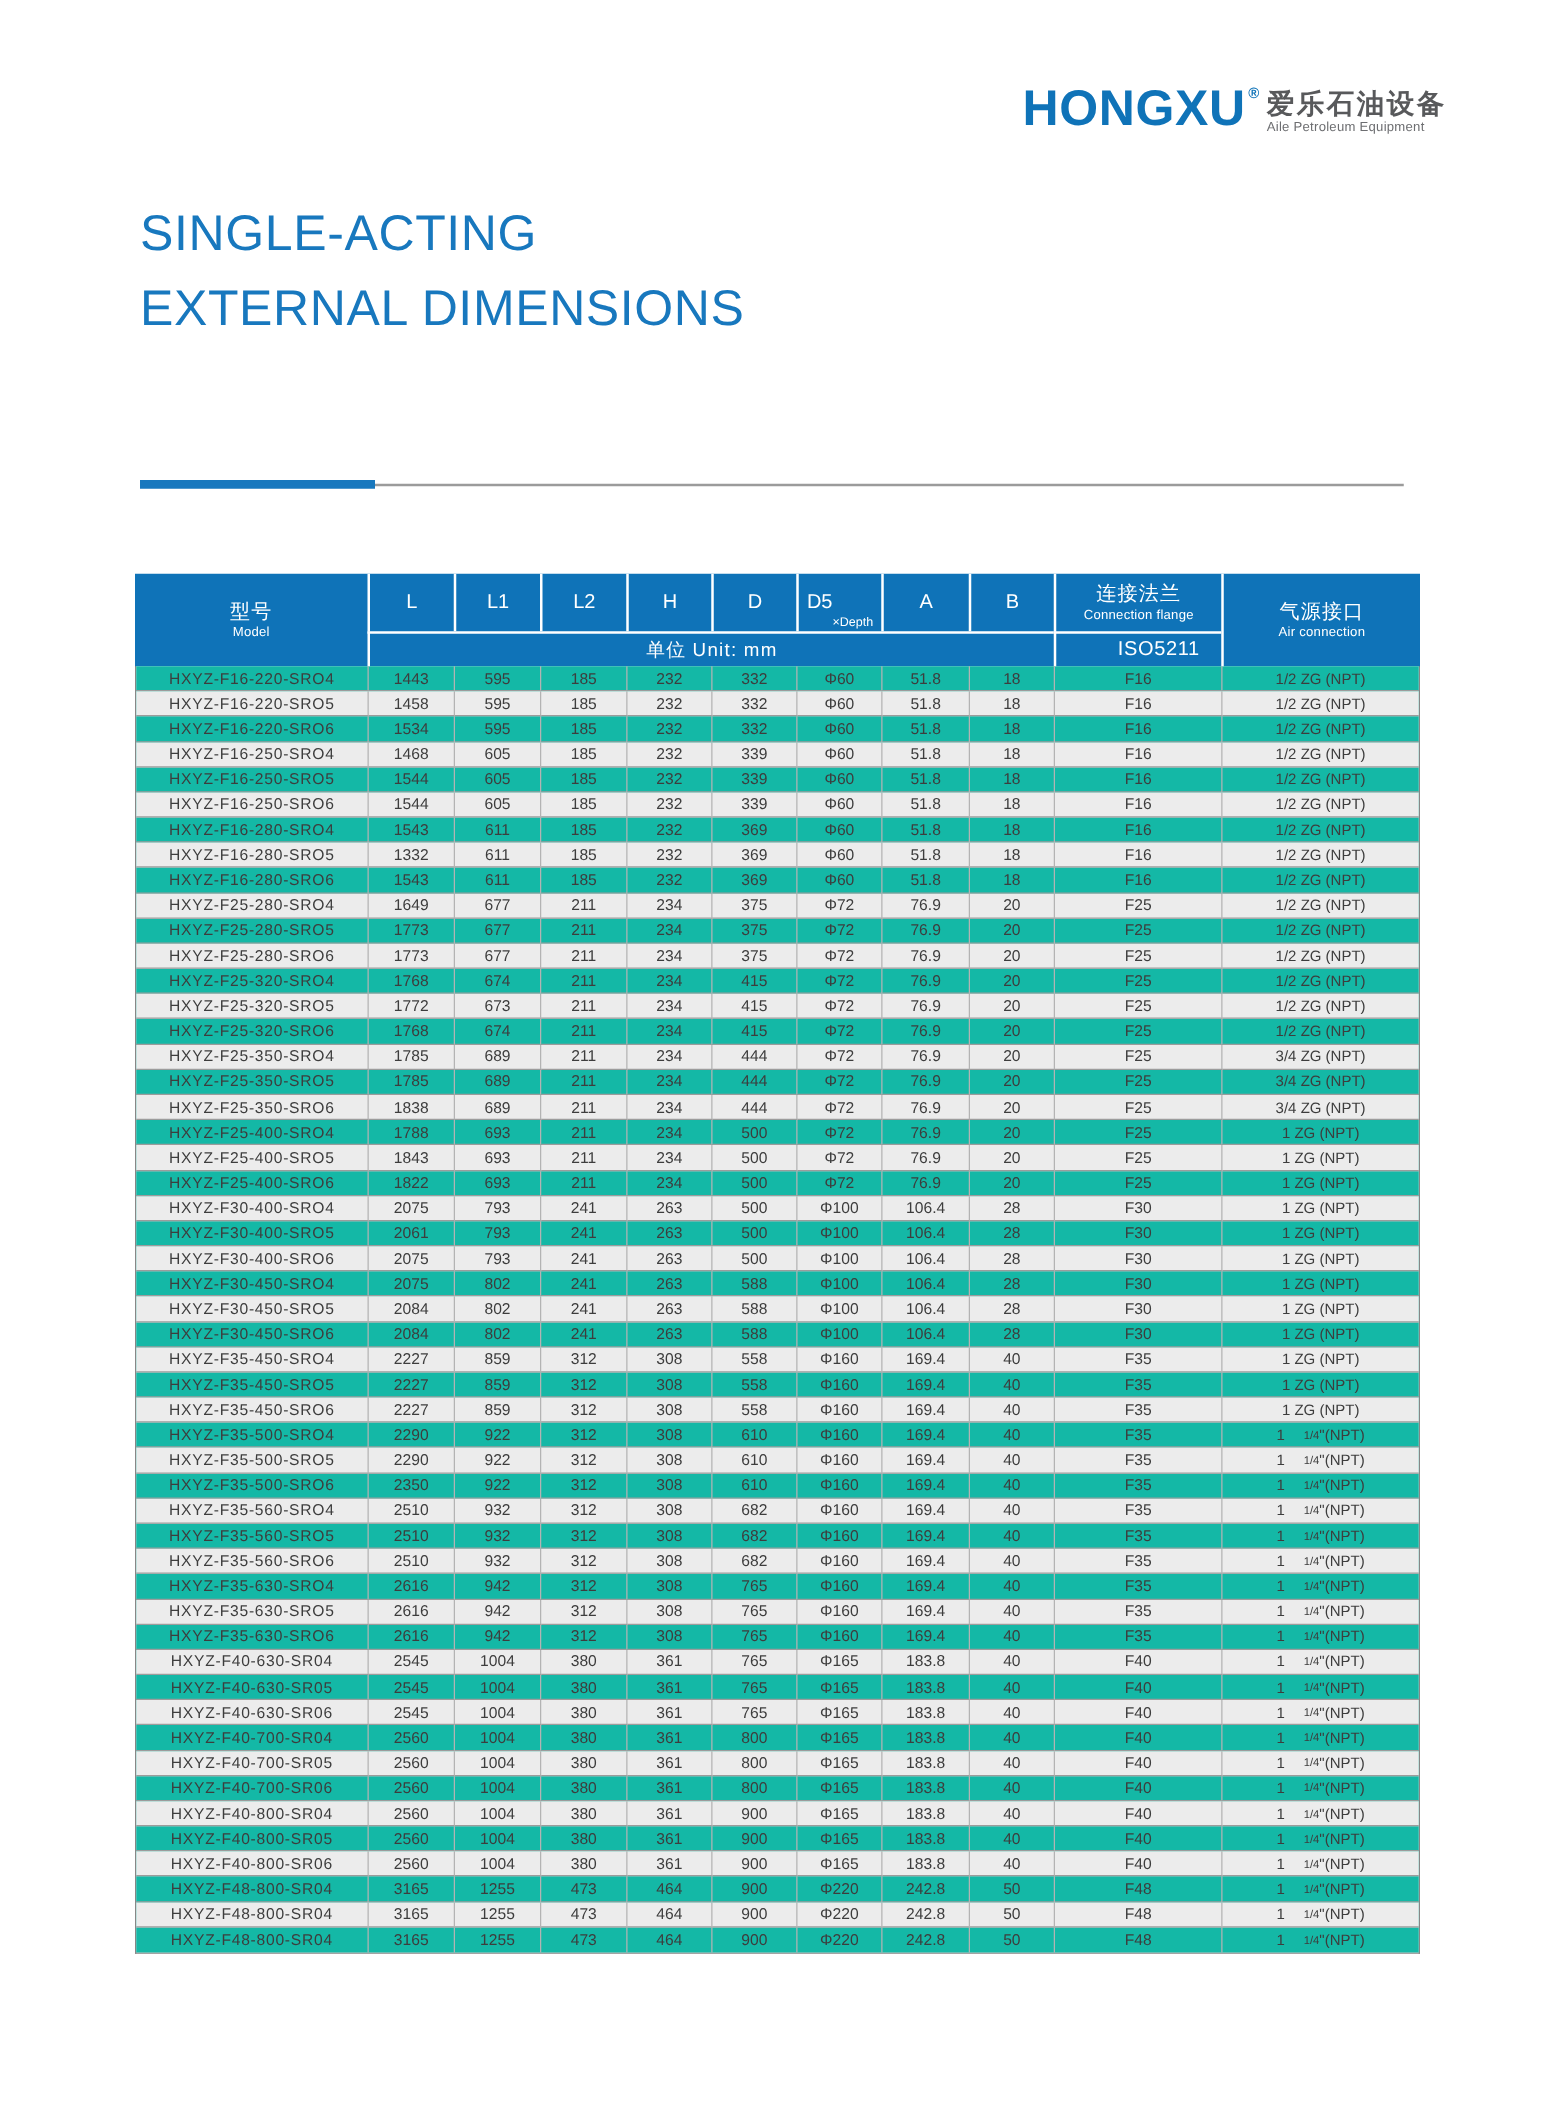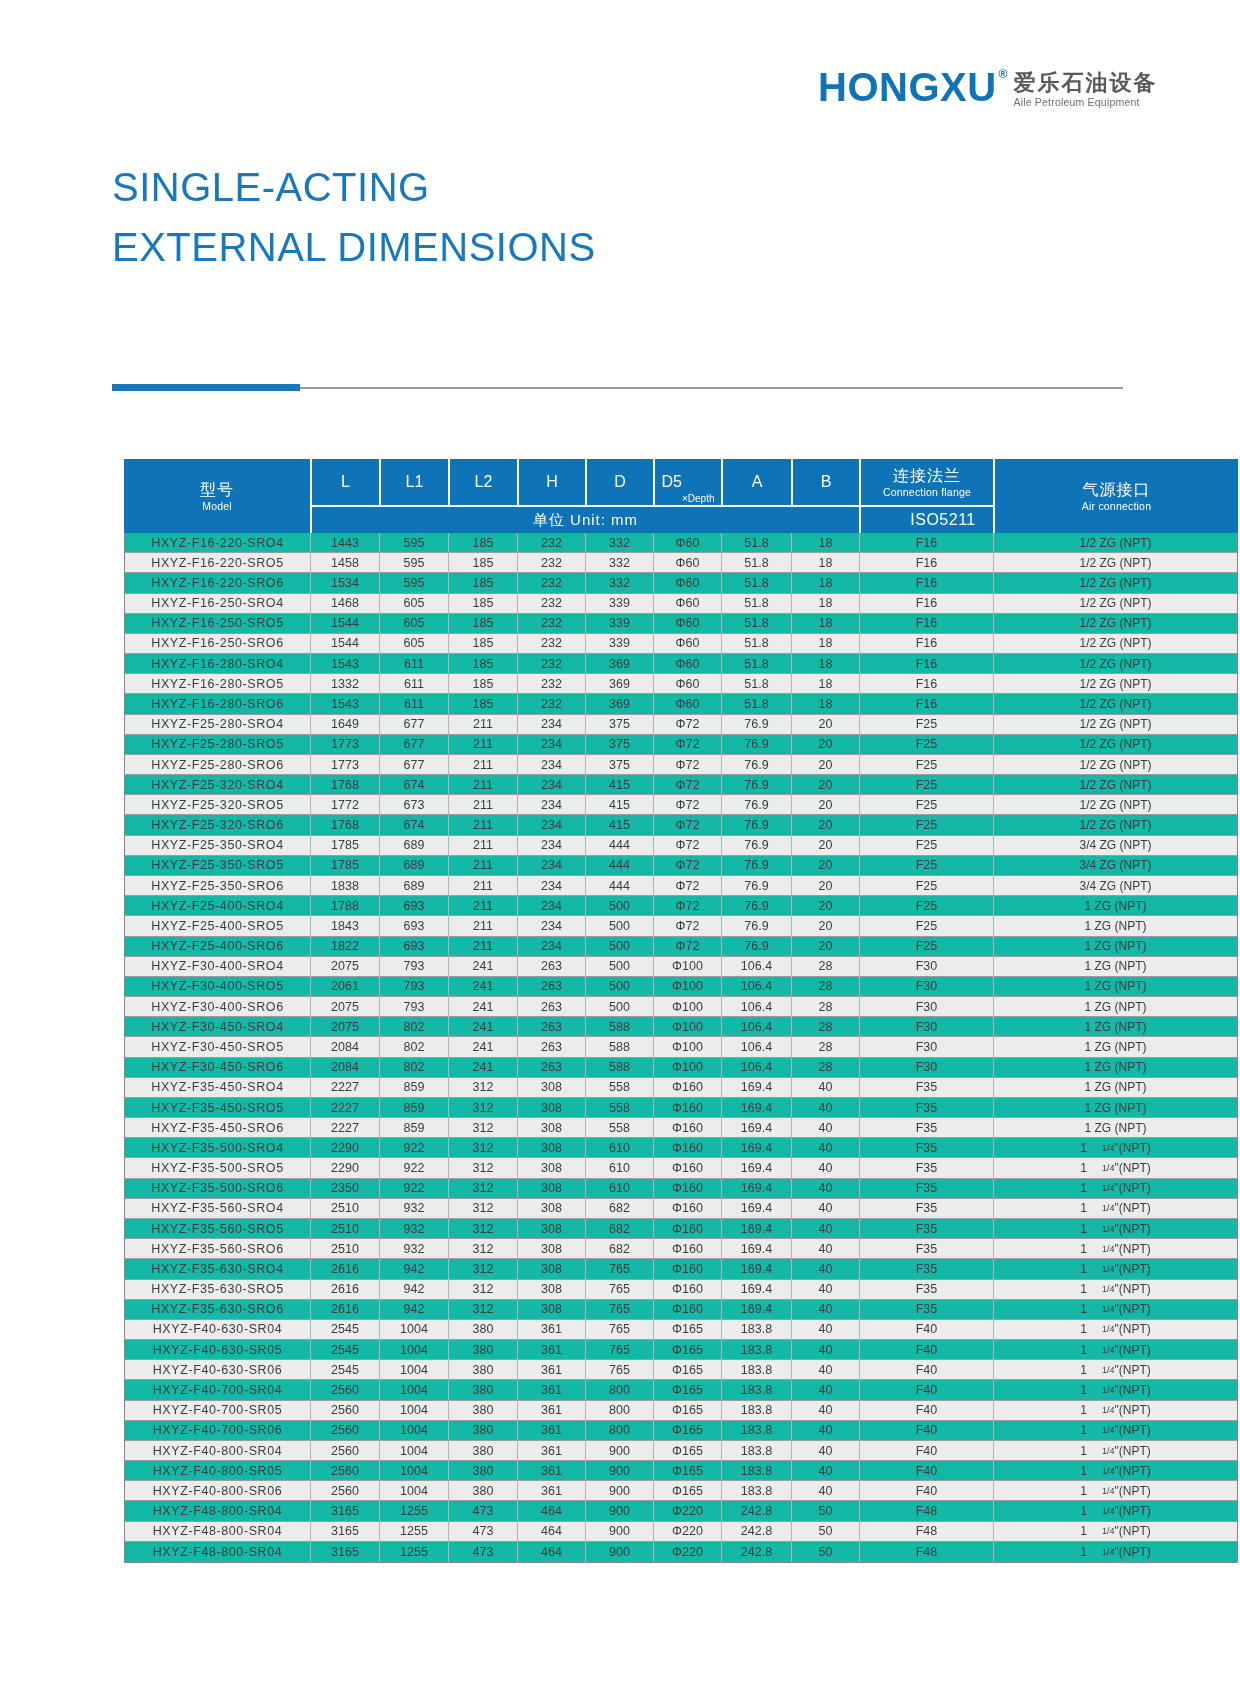--- a/index.html
+++ b/index.html
@@ -26,21 +26,21 @@
   .title-cn .bold { font-weight:700; }
   .title-cn .light { font-weight:400; }
 
   
   .divider { position:absolute; left:112px; top:384px; width:1011px; height:8px; }
   .divider .grayline { position:absolute; left:0; right:0; top:3px; height:1.5px; background:#9b9b9b; }
   .divider .bluebar { position:absolute; left:0; top:0; width:188px; height:7px; background:var(--title-blue); }
 
   
   .tbl {
-    position:absolute; left:124px; top:460px; width:1114px;
+    position:absolute; left:108px; top:460px; width:1028px;
     --cols:186px 69px 69px 69px 68px 68px 68px 70px 68px 134px minmax(0,1fr);
     border:1px solid #878787; border-top:none;
   }
   .thead {
     display:grid; grid-template-columns:var(--cols); grid-template-rows:46px 28px;
     background:var(--accent-blue); color:#fff; margin:-1px; margin-bottom:0;
   }
   .thead > div { display:flex; flex-direction:column; align-items:center; justify-content:center; text-align:center; }
   .thead .bl { border-left:2px solid #fff; }
   .thead .bt { border-top:2px solid #fff; }

